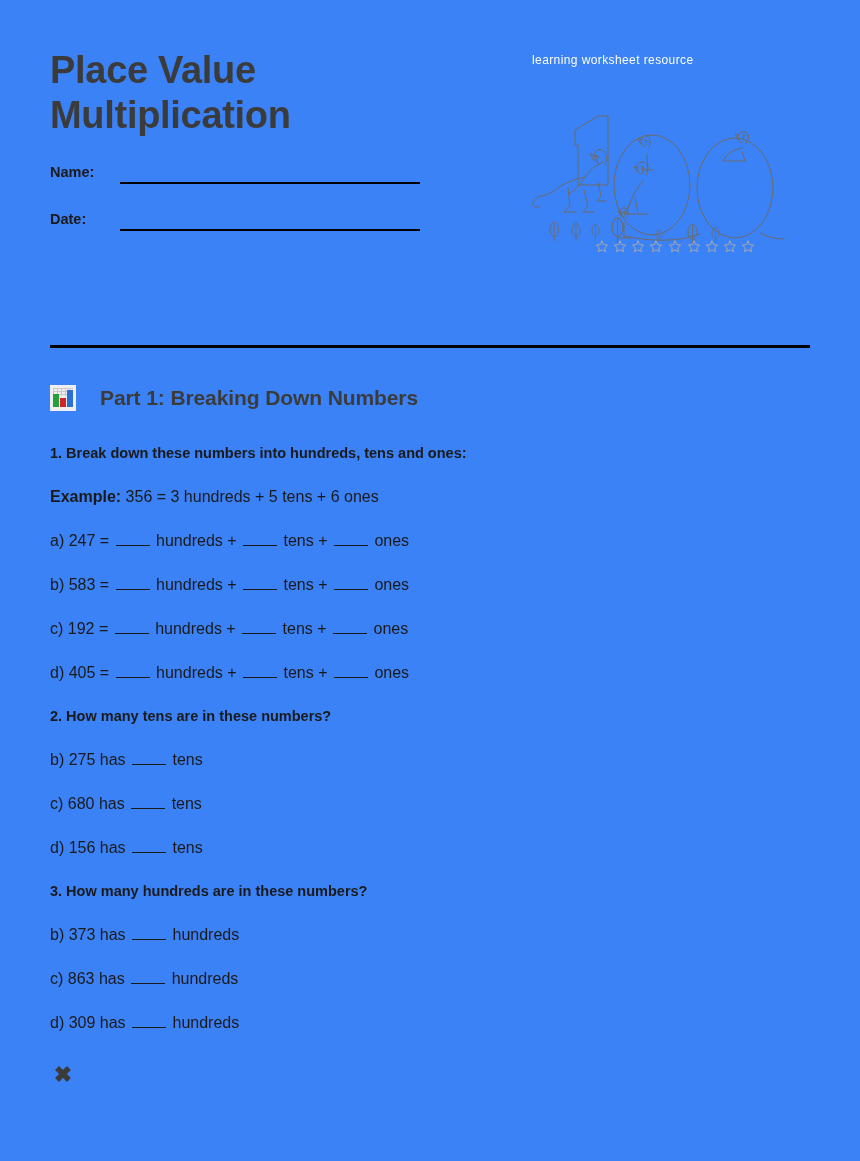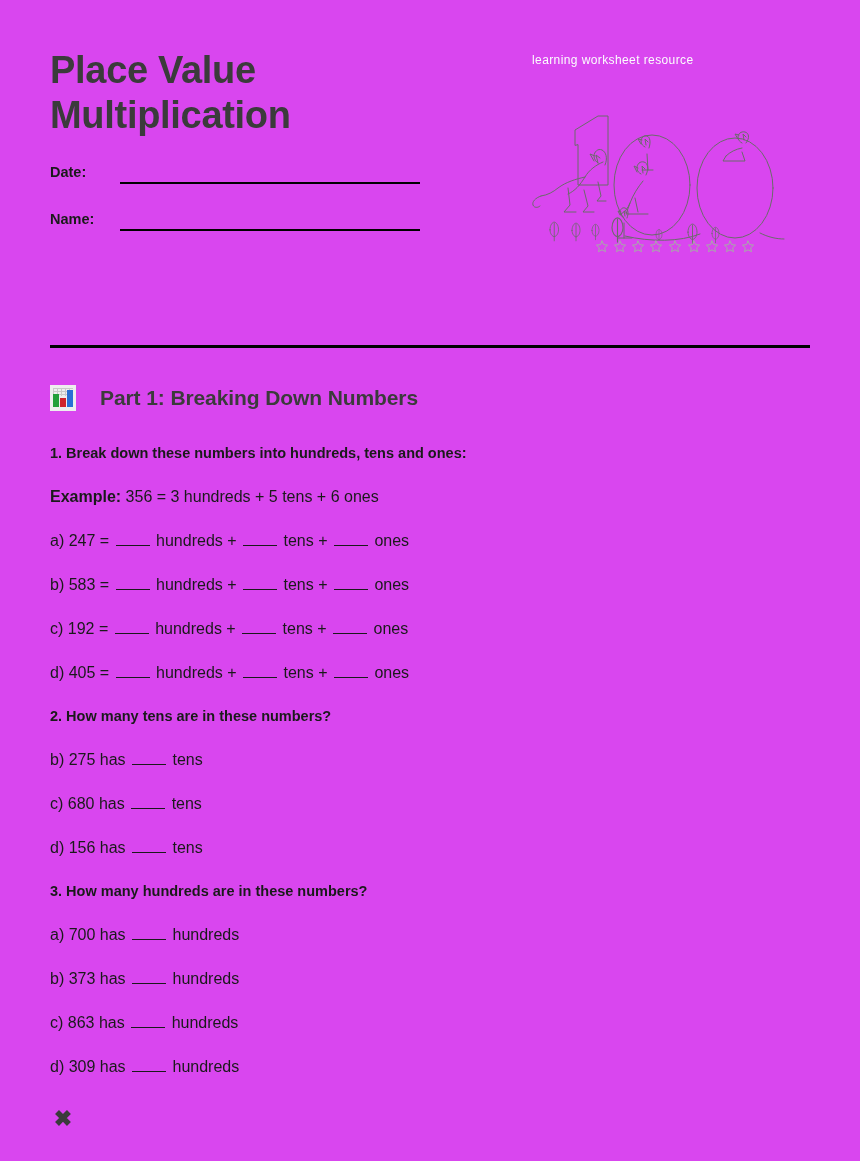--- a/index.html
+++ b/index.html
@@ -12,21 +12,21 @@
     height: 1161px;
     position: relative;
     font-family: "Liberation Sans", sans-serif;
     color: #1a1a1a;
     overflow: hidden;
   }
 
   .page {
     position: absolute;
     inset: 0;
-    background: #d946ef;
+    background: #3b82f6;
   }
 
   
   .header {
     position: absolute;
     left: 50px;
     top: 48px;
     width: 760px;
     height: 250px;
   }
@@ -190,25 +190,25 @@
 <div class="page">
 
   <div class="header">
     <h1 class="title">
       <span class="title-line">Place Value</span>
       <span class="title-line">Multiplication</span>
     </h1>
 
     <div class="namedate">
       <div class="field-row">
-        <span class="field-label">Date:</span>
+        <span class="field-label">Name:</span>
         <span class="field-rule"></span>
       </div>
       <div class="field-row">
-        <span class="field-label">Name:</span>
+        <span class="field-label">Date:</span>
         <span class="field-rule"></span>
       </div>
     </div>
   </div>
 
   <div class="art">
     <span class="art-watermark">learning worksheet resource</span>
     <svg width="300" height="230" viewBox="0 0 300 230" fill="none" stroke="#6b6b6b" stroke-width="1" stroke-linejoin="round" stroke-linecap="round">
 
       <path d="M55 105 L55 90 L78 76 L88 76 L88 145 L58 145 L58 105 Z"></path>
@@ -390,25 +390,20 @@
       <p class="q-line">
         <span>d) 156 has</span>
         <span class="blank"></span>
         <span>tens</span>
       </p>
     </div>
 
     <div class="q-group">
       <p class="q-head">3. How many hundreds are in these numbers?</p>
       <p class="q-line">
-        <span>a) 700 has</span>
-        <span class="blank"></span>
-        <span>hundreds</span>
-      </p>
-      <p class="q-line">
         <span>b) 373 has</span>
         <span class="blank"></span>
         <span>hundreds</span>
       </p>
       <p class="q-line">
         <span>c) 863 has</span>
         <span class="blank"></span>
         <span>hundreds</span>
       </p>
       <p class="q-line">

